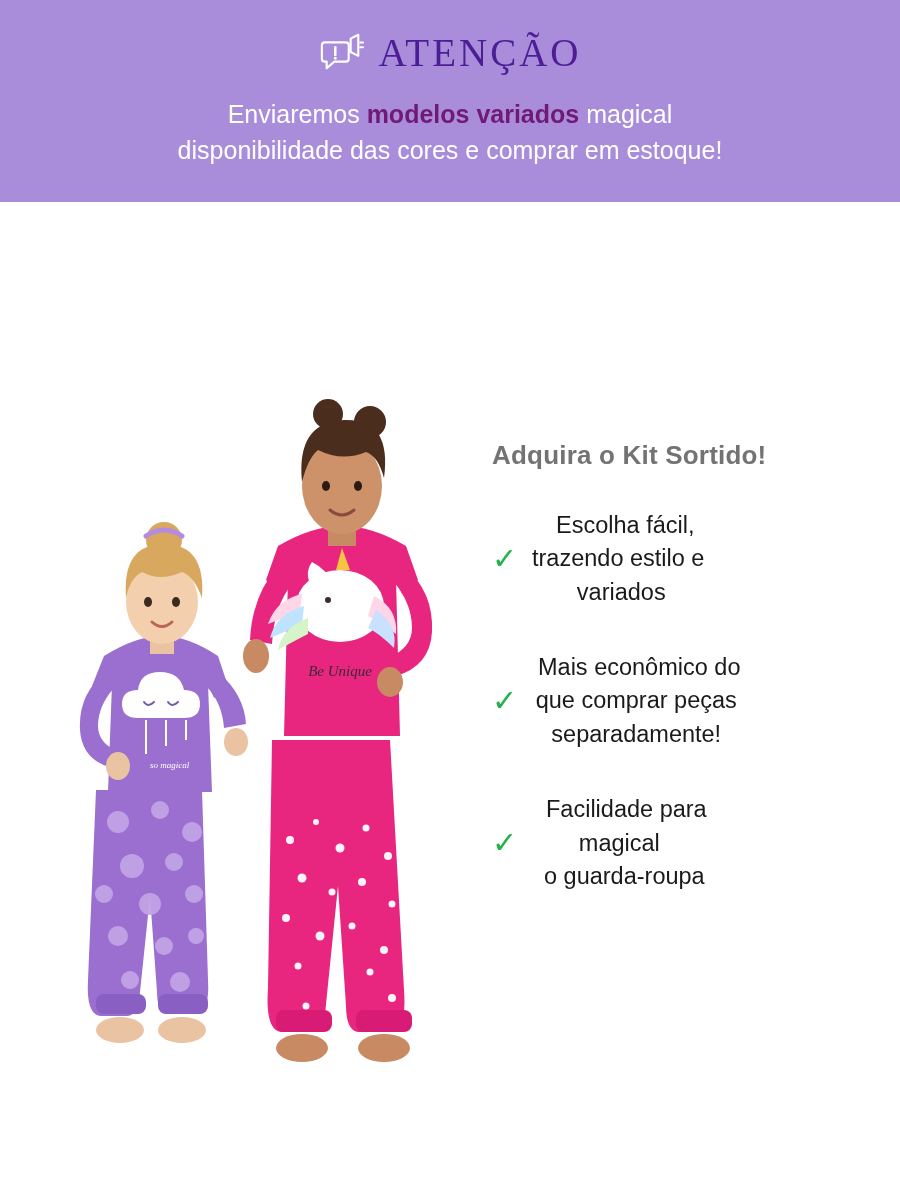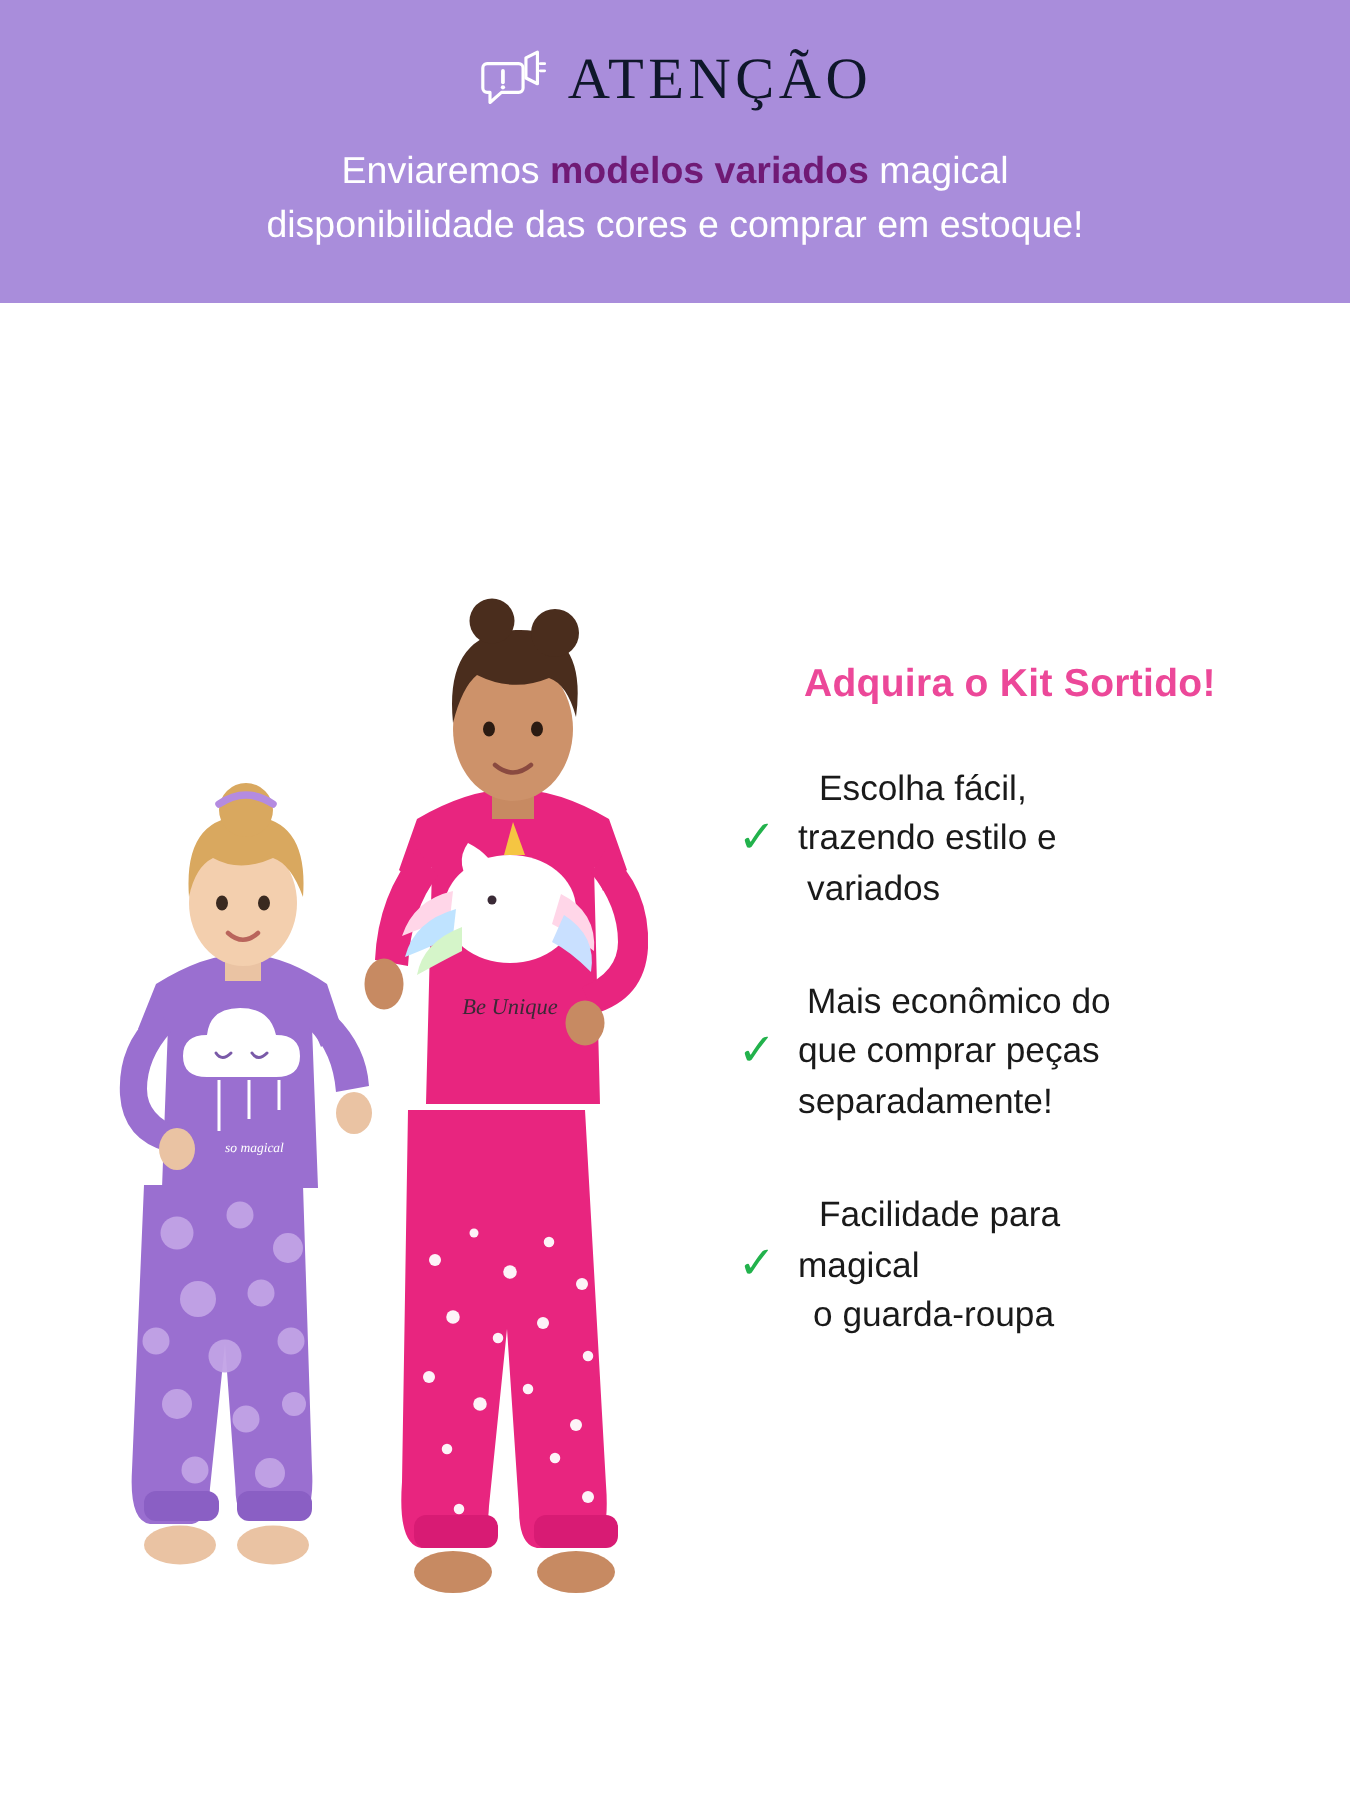--- a/index.html
+++ b/index.html
@@ -35,21 +35,21 @@
     align-items: center;
     gap: 14px;
     height: 56px;
   }
   .alert-icon {
     width: 46px;
     height: 46px;
     display: block;
   }
   .banner-title {
-    color: #0f172a;
+    color: #4c1d95;
     font-size: 39px;
     letter-spacing: 3px;
     font-family: "Liberation Serif", serif;
     font-weight: 400;
     line-height: 1;
   }
   .banner-sub {
     margin-top: 16px;
     width: 820px;
     text-align: center;
@@ -63,43 +63,43 @@
   
   .right-col {
     position: absolute;
     left: 492px;
     top: 440px;
     width: 390px;
   }
   .headline {
     font-size: 26px;
     font-weight: 700;
-    color: #ec4899;
+    color: #737373;
     letter-spacing: .2px;
     margin-bottom: 38px;
-    margin-left: 44px;
   }
   .benefit {
     display: flex;
     align-items: center;
     margin-bottom: 42px;
   }
   .check {
     flex: 0 0 auto;
     width: 34px;
     margin-right: 6px;
     color: #22b24c;
     font-size: 30px;
     line-height: 1;
     text-align: left;
   }
   .benefit-text {
     font-size: 23.5px;
     line-height: 1.42;
     color: #1a1a1a;
+    text-align: center;
   }
   .benefit-text .ln { display: block; white-space: nowrap; }
   .b1 .ln:nth-child(1) { padding-left: 14px; }
   .b1 .ln:nth-child(3) { padding-left: 6px; }
   .b2 .ln:nth-child(1) { padding-left: 6px; }
   .b3 .ln:nth-child(1) { padding-left: 14px; }
   .b3 .ln:nth-child(3) { padding-left: 10px; }
 
   
   .photo {

